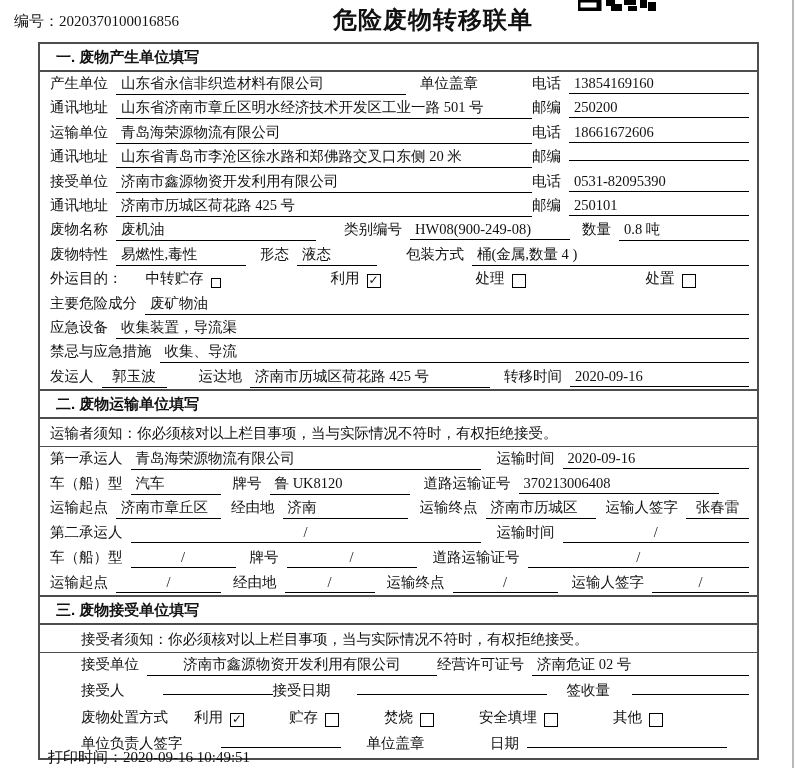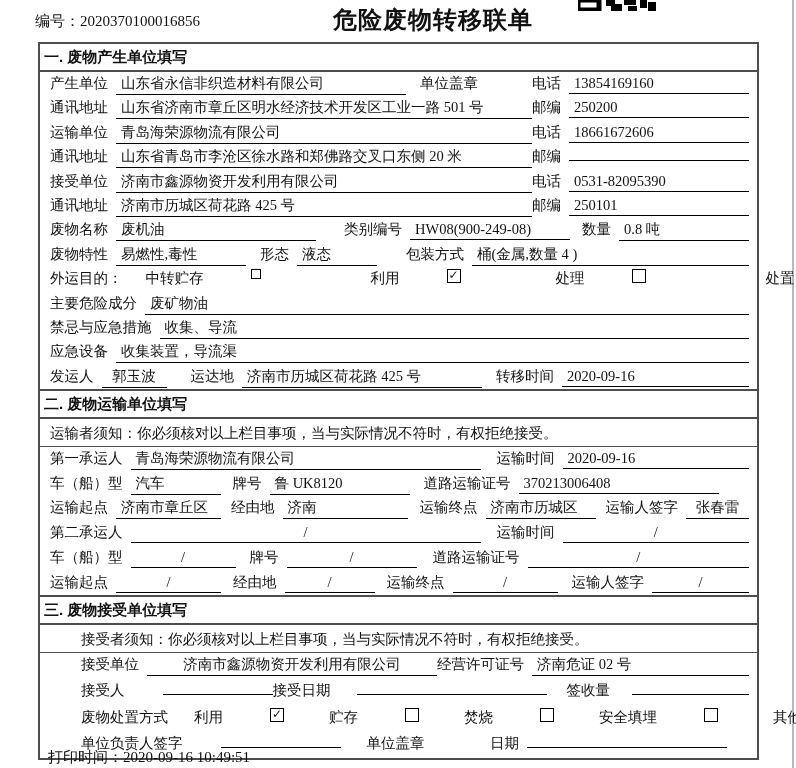--- a/index.html
+++ b/index.html
@@ -1,45 +1,45 @@
 <!DOCTYPE html>
 <html><head>
 <meta charset="utf-8">
 <style>
   html,body{margin:0;padding:0;}
   body{width:796px;height:768px;background:#fff;position:relative;overflow:hidden;
        font-family:"Liberation Serif","DejaVu Serif",serif;color:#111;font-size:14.5px;}
   .edge-line{position:absolute;top:0;bottom:0;right:2px;width:2px;background:#b9b9b9;}
-  .num{position:absolute;left:35px;top:12px;font-size:15px;white-space:nowrap;}
+  .num{position:absolute;left:14px;top:12px;font-size:15px;white-space:nowrap;}
   .title{position:absolute;left:333px;top:4px;font-size:24px;font-weight:bold;
          font-family:"Liberation Sans","DejaVu Sans",sans-serif;letter-spacing:1px;white-space:nowrap;}
   .qr{position:absolute;left:578px;top:0;}
   .sheet{position:absolute;left:38px;top:42px;width:717px;border:2px solid #4d4d4d;background:#fff;}
-  .sec-h{border-bottom:2px solid #4d4d4d;display:flex;align-items:center;padding:0 4px;
+  .sec-h{border-bottom:2px solid #4d4d4d;display:flex;align-items:center;padding:0 16px;
          font-family:"Liberation Sans","DejaVu Sans",sans-serif;font-weight:bold;font-size:15px;}
   .sec-h.inner{border-top:2px solid #4d4d4d;}
   .h26{height:26px;}
   .row{display:flex;align-items:baseline;padding:2px 8px 0 10px;box-sizing:border-box;}
   .s1 .row{height:24.4px;}
   .s2 .row{height:24.7px;}
   .s3 .row{height:26.2px;padding-left:41px;}
   .row.notice{border-bottom:1.5px solid #4d4d4d;align-items:center;}
   .lbl{white-space:nowrap;margin-right:8px;}
   .val{display:inline-block;border-bottom:1px solid #000;padding:0 5px 1px 5px;
        white-space:nowrap;overflow:hidden;box-sizing:border-box;}
   .fx{flex:1;}
   .ctr{text-align:center;}
   .w65{width:65px;}.w80{width:80px;}.w90{width:90px;}.w105{width:105px;}.w110{width:110px;}
   .w120{width:120px;}.w125{width:125px;}.w130{width:130px;}.w140{width:140px;}.w160{width:160px;}
   .w190{width:190px;}.w200{width:200px;}.w240{width:240px;}.w290{width:290px;}.w350{width:350px;}.w430{width:430px;}
   .rgrp{margin-left:auto;display:flex;align-items:baseline;justify-content:center;}
   .rgrp .val{width:180px;}
   .mr30{margin-right:30px;}
   .seal{margin-left:14px;margin-right:0;}
-  .cbg{display:flex;align-items:flex-start;white-space:nowrap;gap:40px;}
+  .cbg{display:flex;align-items:flex-end;white-space:nowrap;}
   .cb{display:inline-block;width:12px;height:12px;border:1.5px solid #000;margin-left:7px;
       font-family:"DejaVu Sans",sans-serif;font-size:12px;font-weight:bold;line-height:11px;
       text-align:center;vertical-align:middle;}
   .cb-sm{width:8px;height:8px;border-width:1.2px;}
   .g-ml15{margin-left:15px;}.g-ml45{margin-left:45px;}.g-ml55{margin-left:55px;}
   .g-ml95{margin-left:95px;}.g-ml110{margin-left:110px;}.g-ml120{margin-left:120px;}
   .sig-right{margin-left:auto;display:flex;align-items:baseline;}
   .sig-right .val{width:200px;margin-right:22px;}
   .footer{position:absolute;left:48px;top:748px;font-size:15px;white-space:nowrap;}
 </style>
@@ -159,33 +159,33 @@
         <span class="cb"></span>
       </span>
     </div>
 
     <div class="row">
       <span class="lbl">主要危险成分</span>
       <span class="val fx">废矿物油</span>
     </div>
 
     <div class="row">
+      <span class="lbl">应急设备</span>
+      <span class="val fx">收集装置，导流渠</span>
+    </div>
+
+    <div class="row">
       <span class="lbl">禁忌与应急措施</span>
       <span class="val fx">收集、导流</span>
     </div>
 
     <div class="row">
-      <span class="lbl">应急设备</span>
-      <span class="val fx">收集装置，导流渠</span>
-    </div>
-
-    <div class="row">
       <span class="lbl">发运人</span>
       <span class="val w65 ctr">郭玉波</span>
-      <span class="lbl" style="margin-left:24px;">运达地</span>
+      <span class="lbl" style="margin-left:32px;">运达地</span>
       <span class="val w240">济南市历城区荷花路 425 号</span>
       <span class="lbl" style="margin-left:14px;">转移时间</span>
       <span class="val fx">2020-09-16</span>
     </div>
   </div>
 
   <div class="s2">
     <div class="sec-h inner h26">二. 废物运输单位填写</div>
 
     <div class="row notice" style="height:28px;">

